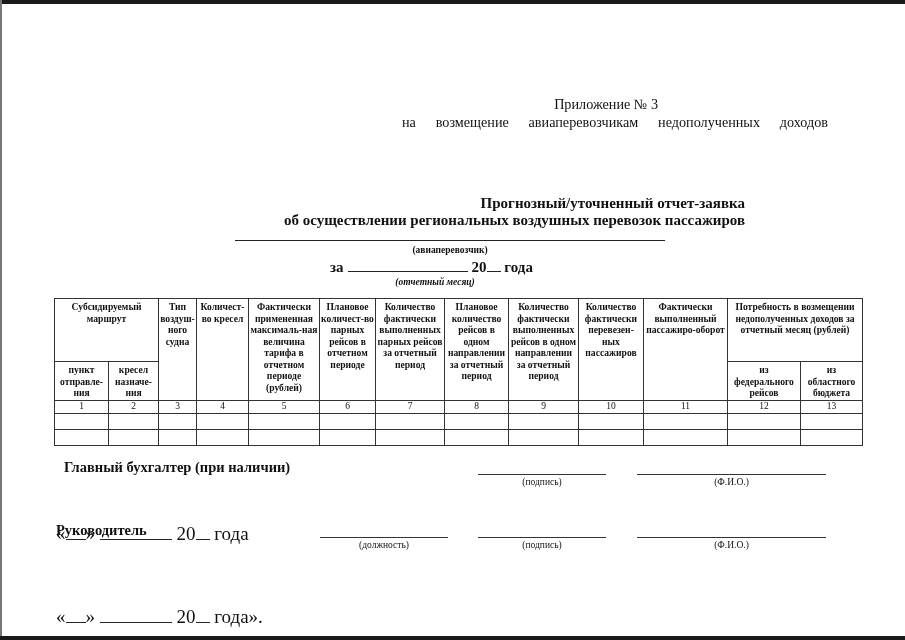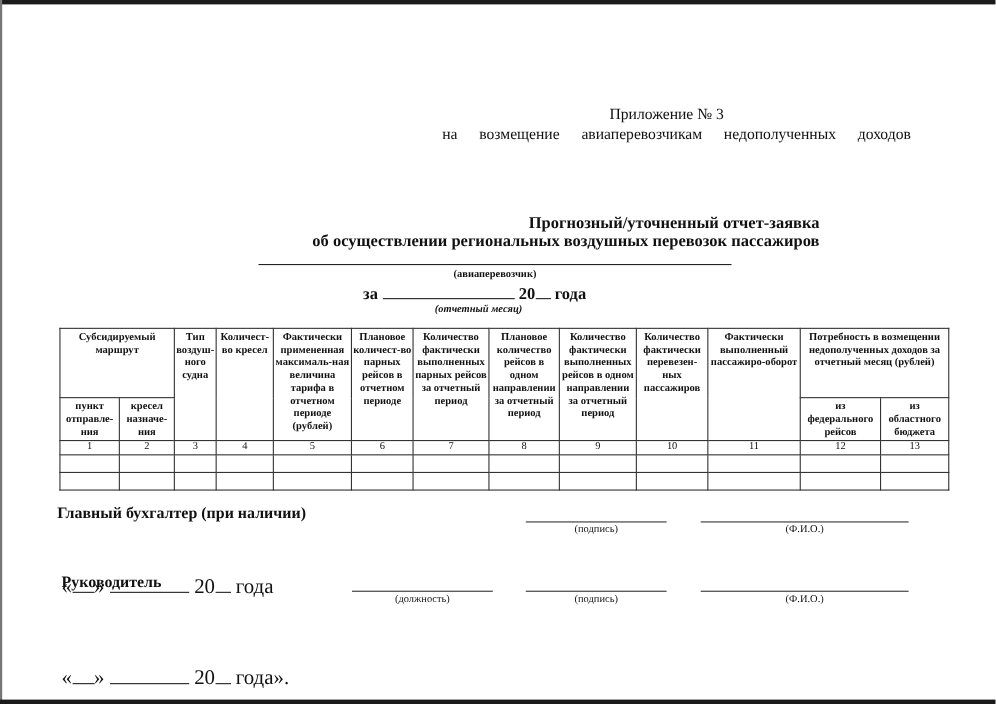--- a/index.html
+++ b/index.html
@@ -140,21 +140,21 @@
     <td></td>
     <td></td>
     <td></td>
     <td></td>
     <td></td>
     <td></td>
   </tr>
 </tbody>
   </table>
 
-<div class="sig-label" style="left:52px; top:459px;">Главный бухгалтер (при наличии)</div>
+<div class="sig-label" style="left:64px; top:459px;">Главный бухгалтер (при наличии)</div>
 <div class="sline" style="left:478px; top:474px; width:128px;"></div>
 <div class="scap" style="left:478px; top:477px; width:128px;">(подпись)</div>
 <div class="sline" style="left:637px; top:474px; width:189px;"></div>
 <div class="scap" style="left:637px; top:477px; width:189px;">(Ф.И.О.)</div>
 
 <div class="sig-date" style="left:56px; top:491px;">
   <span>«</span><span class="u" style="width:20px;"></span><span>»</span>
   <span class="u" style="width:72px;"></span>
   <span>20</span><span class="u" style="width:14px;"></span>
   <span>года</span>

